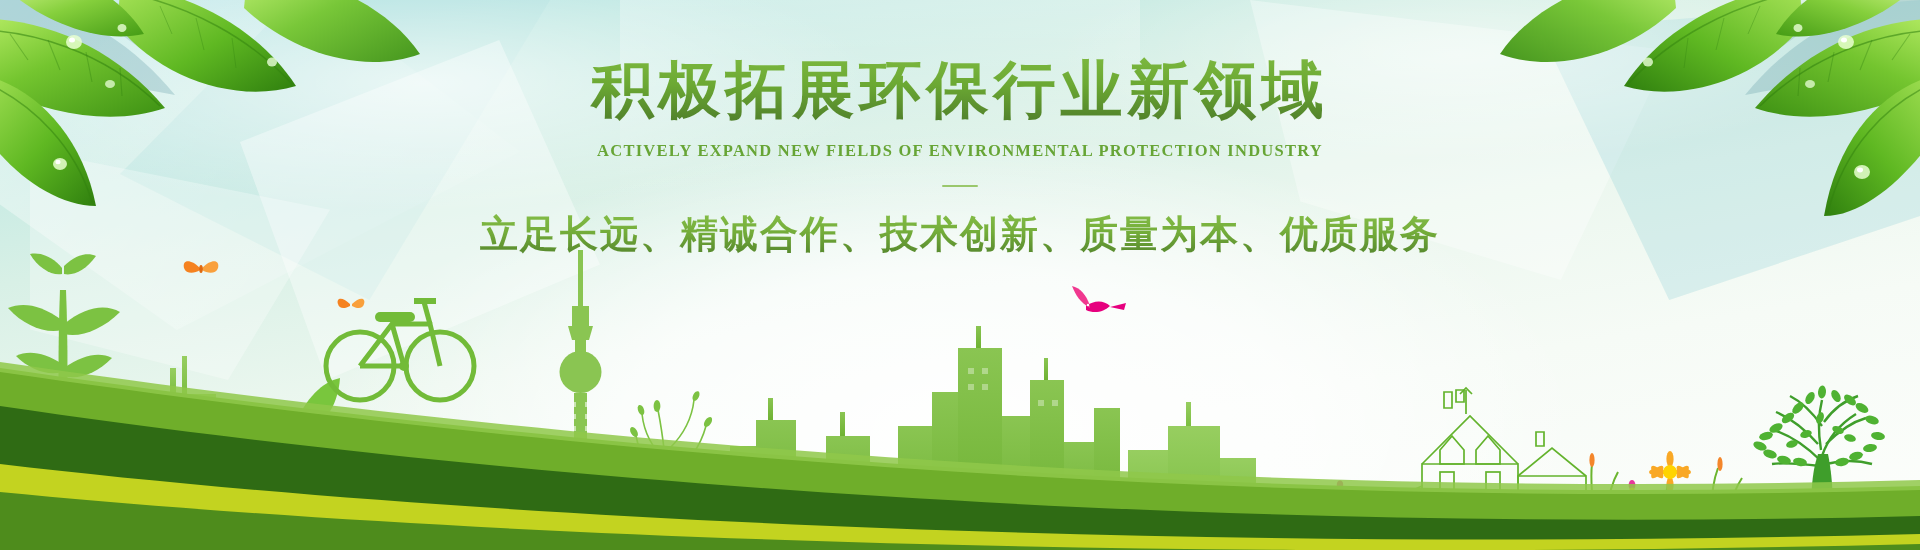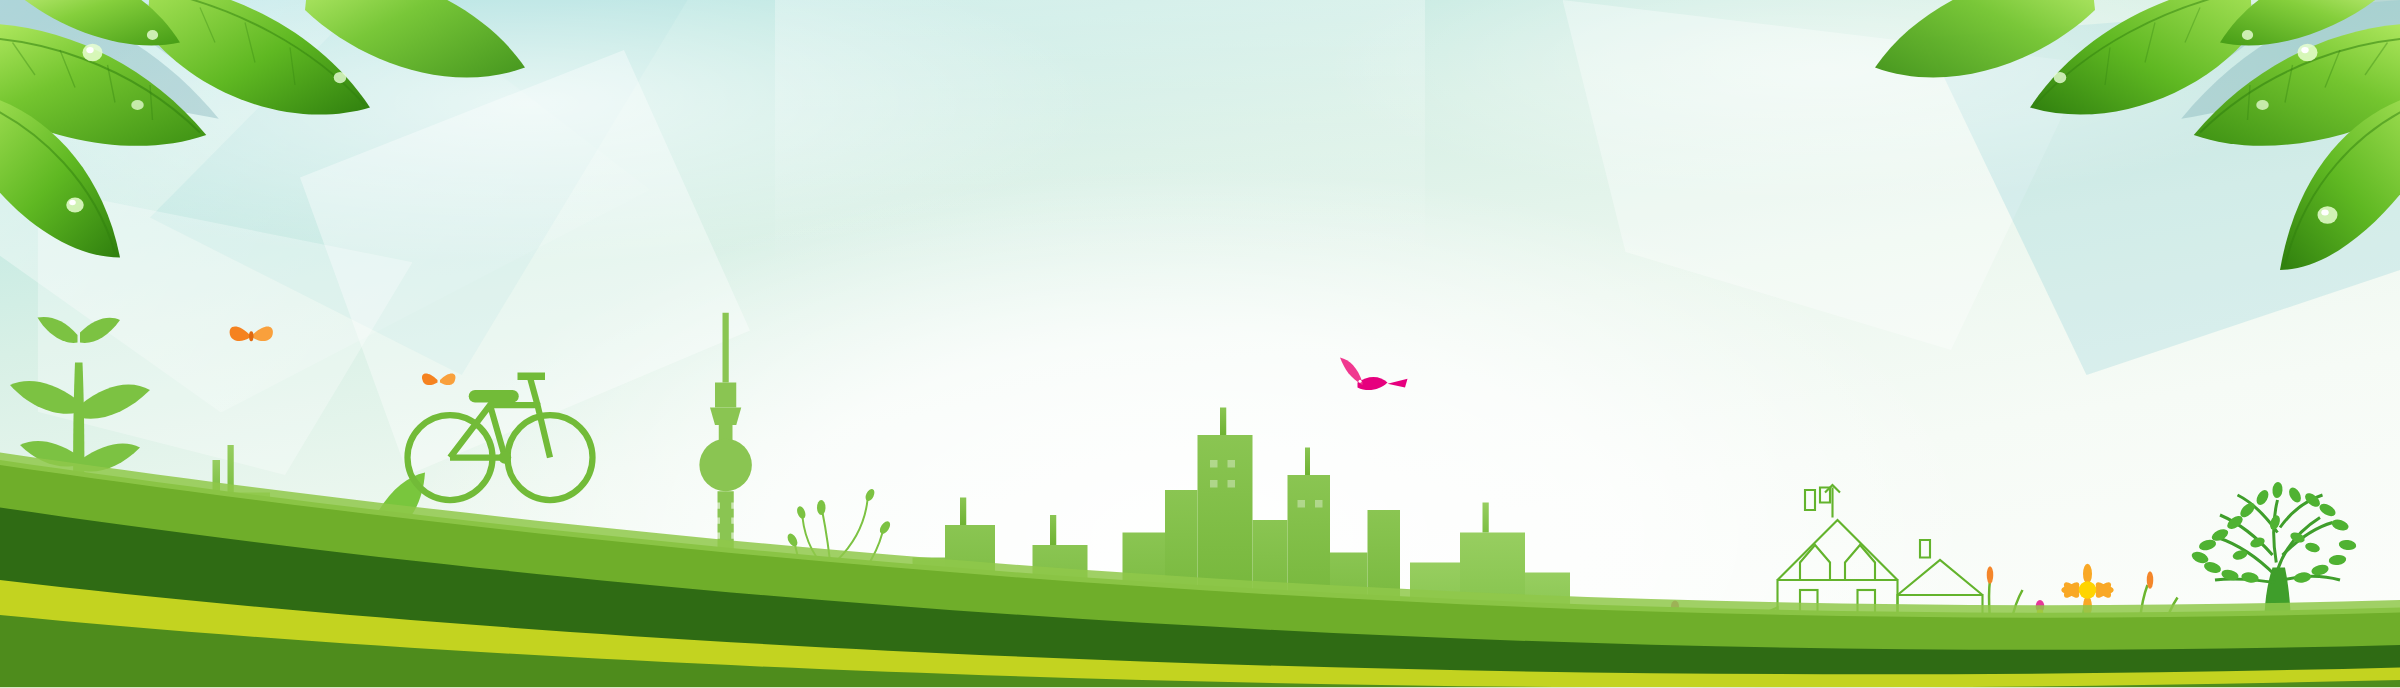--- a/index.html
+++ b/index.html
@@ -192,20 +192,26 @@
         <ellipse cx="354" cy="40" rx="3" ry="2.5" fill="#ffffff"></ellipse>
         <ellipse cx="308" cy="28" rx="4.5" ry="4" fill="#eaffd8" opacity=".8"></ellipse>
         <ellipse cx="158" cy="62" rx="5" ry="4.5" fill="#eaffd8" opacity=".8"></ellipse>
         <ellipse cx="320" cy="84" rx="5" ry="4" fill="#eaffd8" opacity=".75"></ellipse>
         <ellipse cx="372" cy="172" rx="8" ry="7" fill="#e8ffd0" opacity=".85"></ellipse>
         <ellipse cx="370" cy="170" rx="3" ry="2.4" fill="#ffffff"></ellipse>
       </g>
     </svg>
   </div>
 
+  <div id="textblock">
+    <h1 class="headline">积极拓展环保行业新领域</h1>
+    <p class="subtitle">ACTIVELY EXPAND NEW FIELDS OF ENVIRONMENTAL PROTECTION INDUSTRY</p>
+    <div class="divider"></div>
+    <p class="tagline">立足长远、精诚合作、技术创新、质量为本、优质服务</p>
+  </div>
 
   <div id="scenery">
     <svg width="1920" height="300" viewBox="0 0 1920 300" xmlns="http://www.w3.org/2000/svg">
       <defs>
         <linearGradient id="cityg" x1="0" y1="0" x2="0" y2="1">
           <stop offset="0%" stop-color="#97ce60"></stop>
             <stop offset="100%" stop-color="#7cbe42"></stop>
         </linearGradient>
         <linearGradient id="cityg2" x1="0" y1="0" x2="0" y2="1">
           <stop offset="0%" stop-color="#8ac552"></stop>

